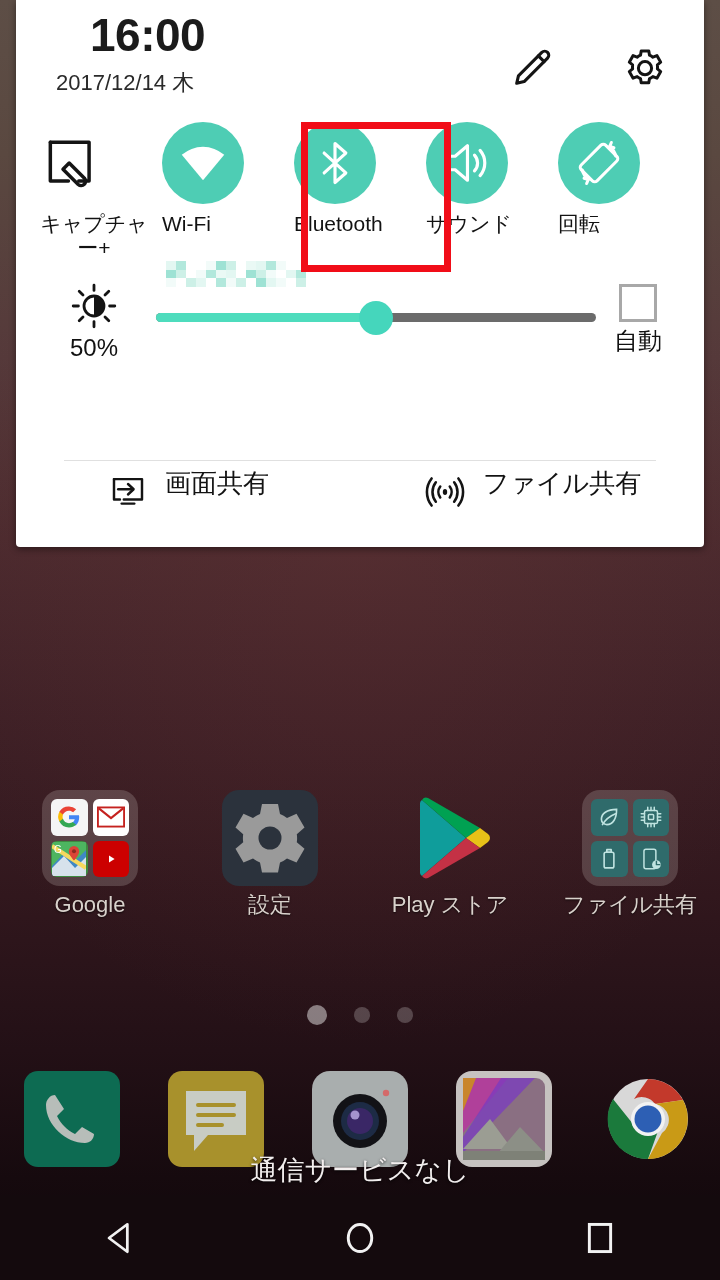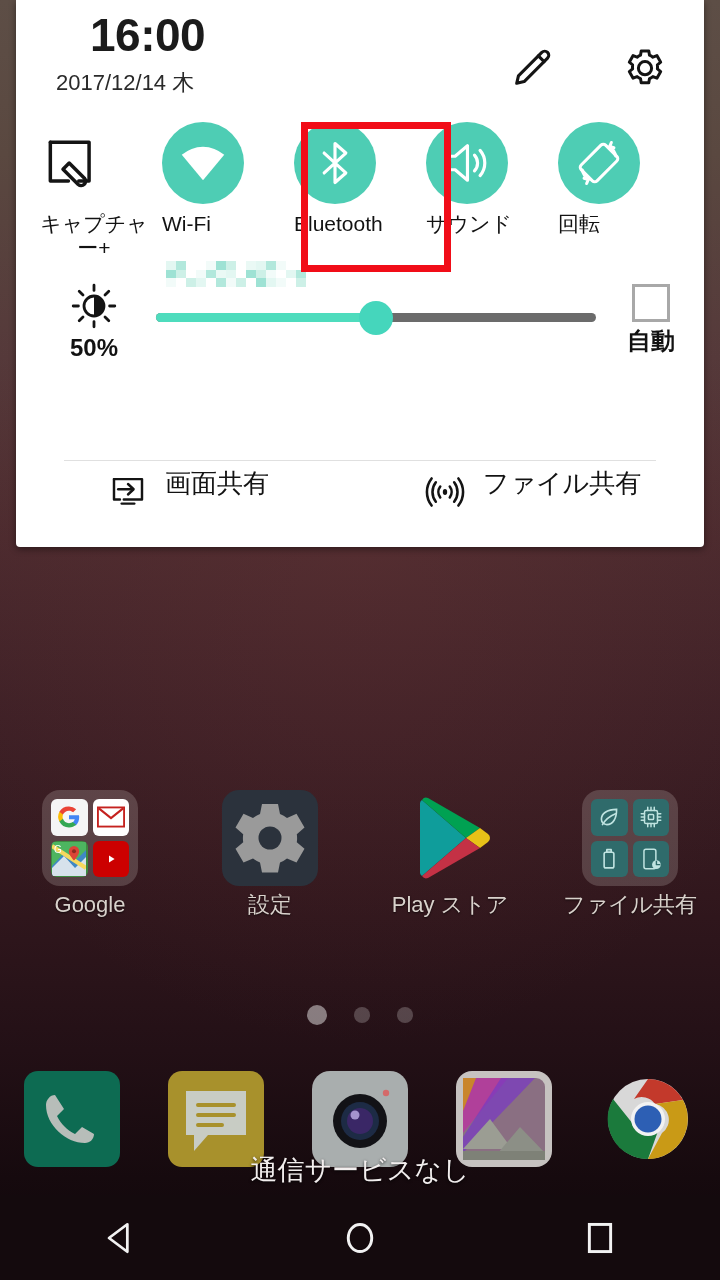--- a/index.html
+++ b/index.html
@@ -158,21 +158,20 @@
     z-index: 4;
     display: grid;
     grid-template-columns: repeat(14, 1fr);
     grid-template-rows: repeat(3, 1fr);
   }
 
   
   .qs-brightness {
     position: relative;
     height: 130px;
-    font-weight: bold;
   }
   .bright-icon-wrap {
     position: absolute;
     left: 48px;
     top: 10px;
     width: 60px;
     display: flex;
     flex-direction: column;
     align-items: center;
   }
@@ -206,21 +205,21 @@
     top: 50%;
     width: 34px;
     height: 34px;
     border-radius: 50%;
     background: #45d6bc;
     transform: translate(-50%, -50%);
     cursor: pointer;
   }
   .auto-wrap {
     position: absolute;
-    right: 16px;
+    right: 29px;
     top: 12px;
     width: 74px;
     display: flex;
     flex-direction: column;
     align-items: center;
     cursor: pointer;
   }
   .auto-box {
     width: 38px;
     height: 38px;

